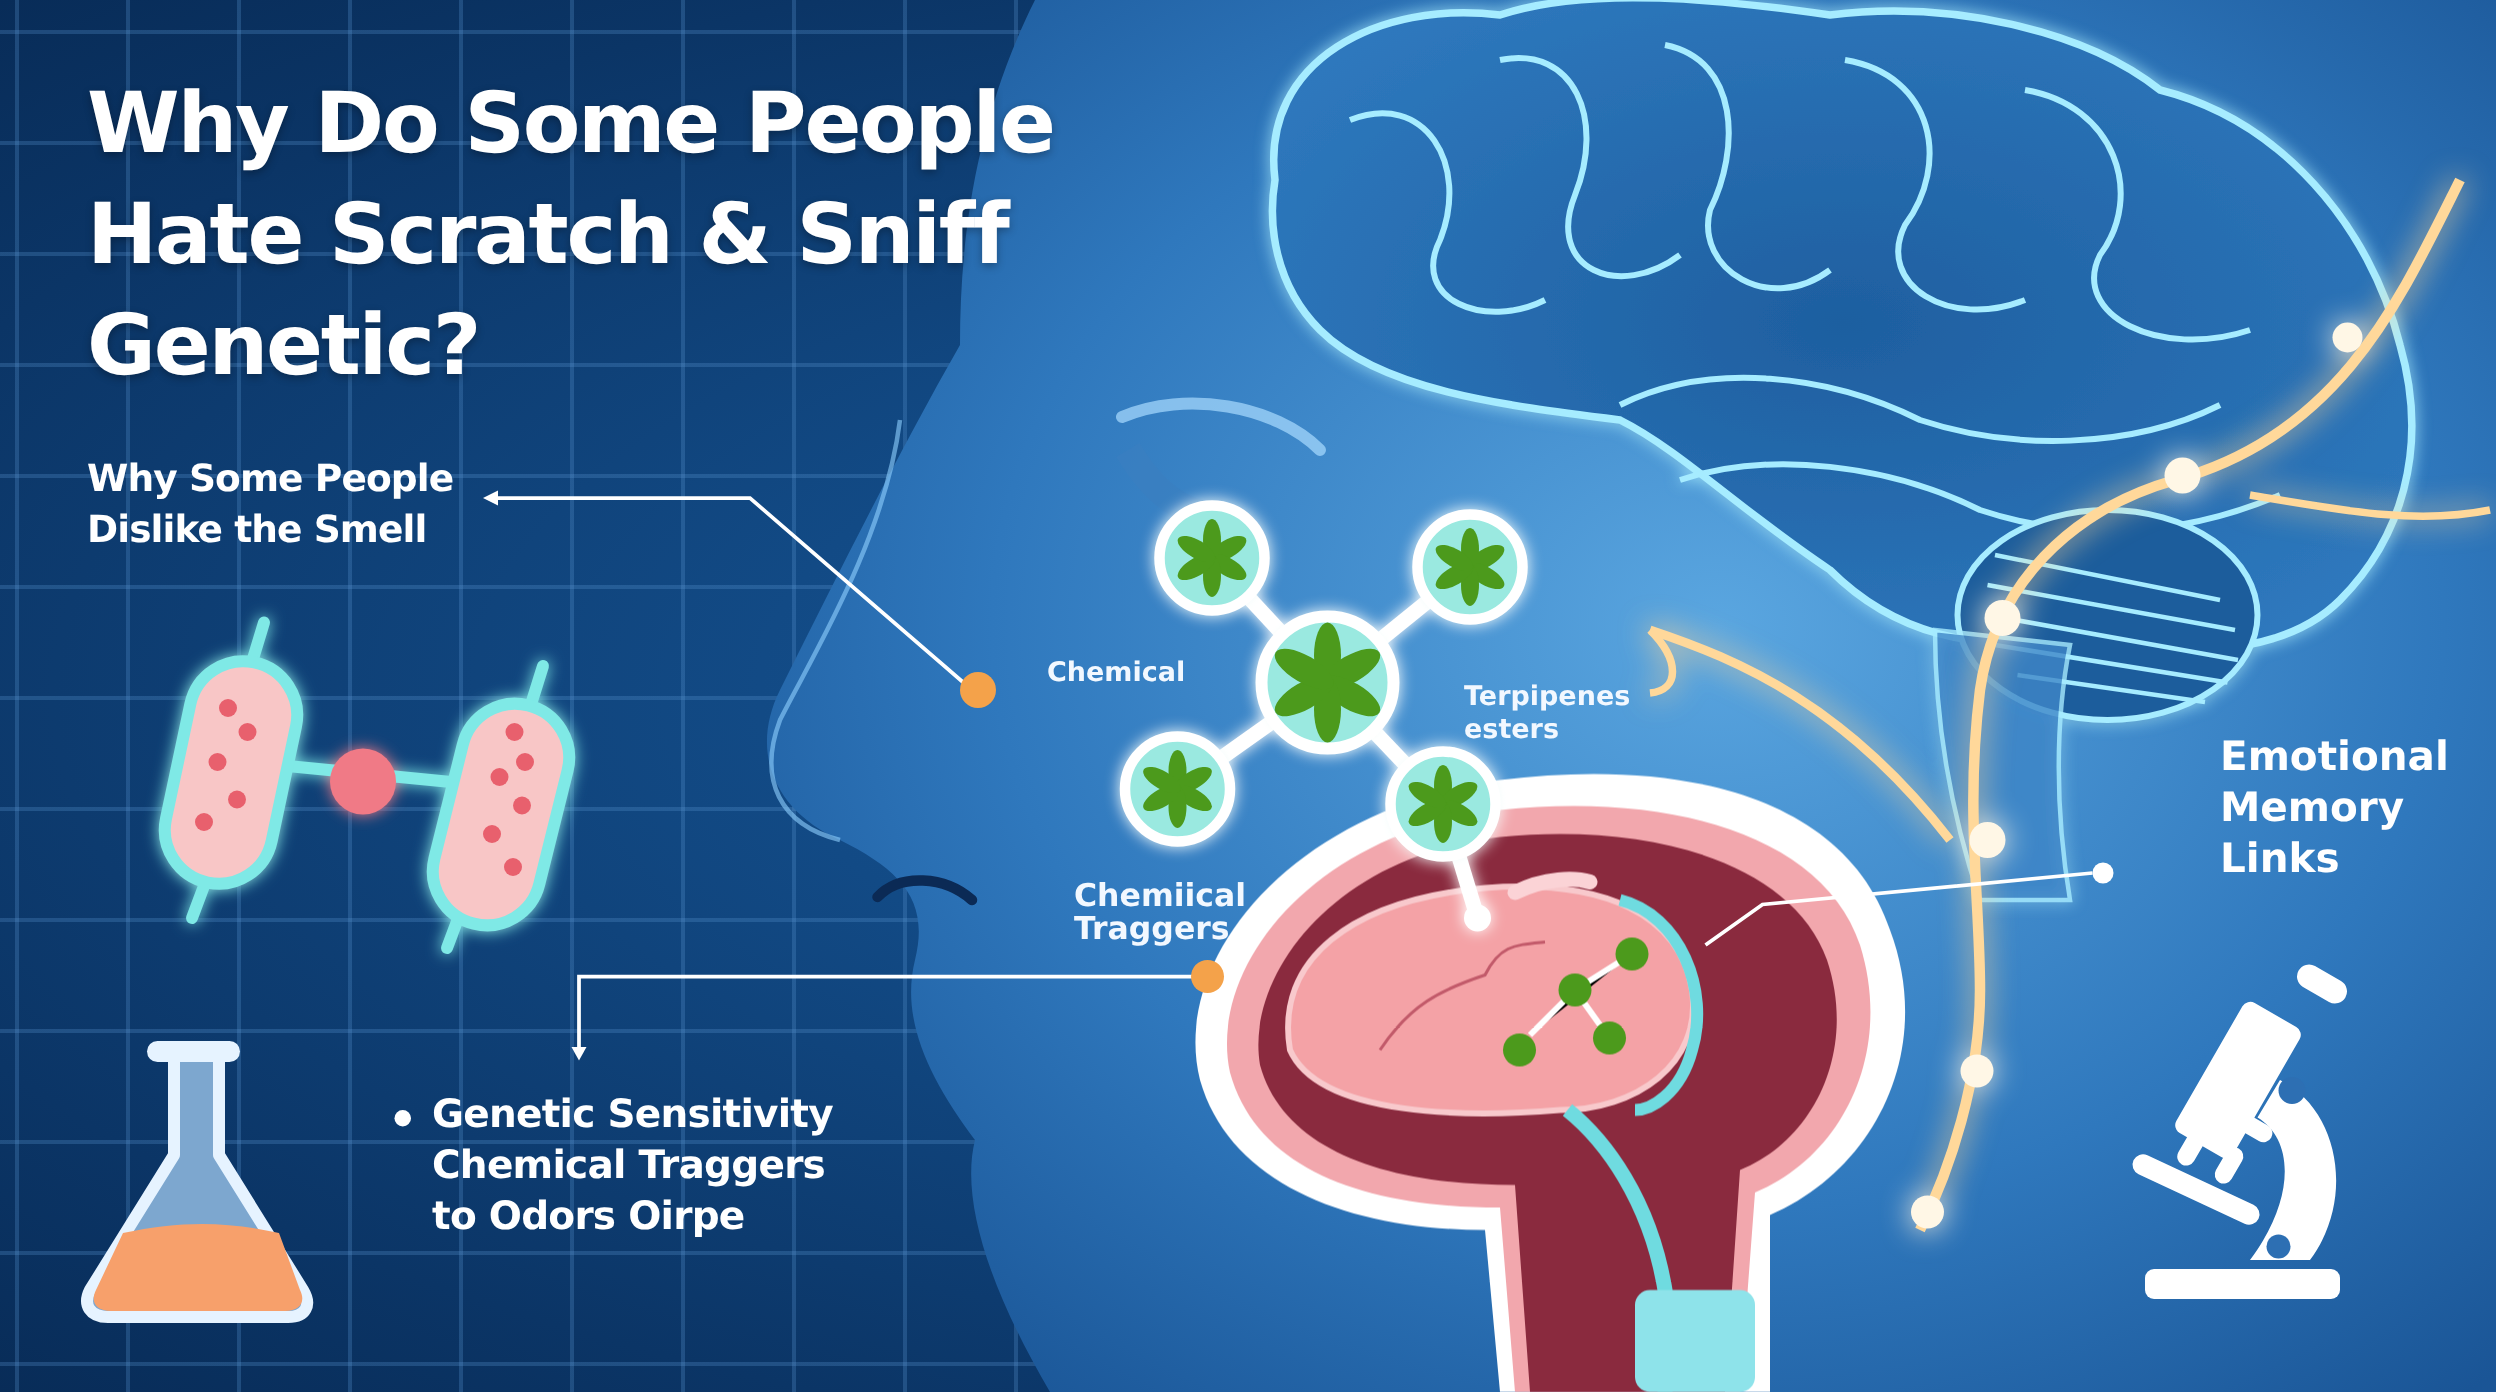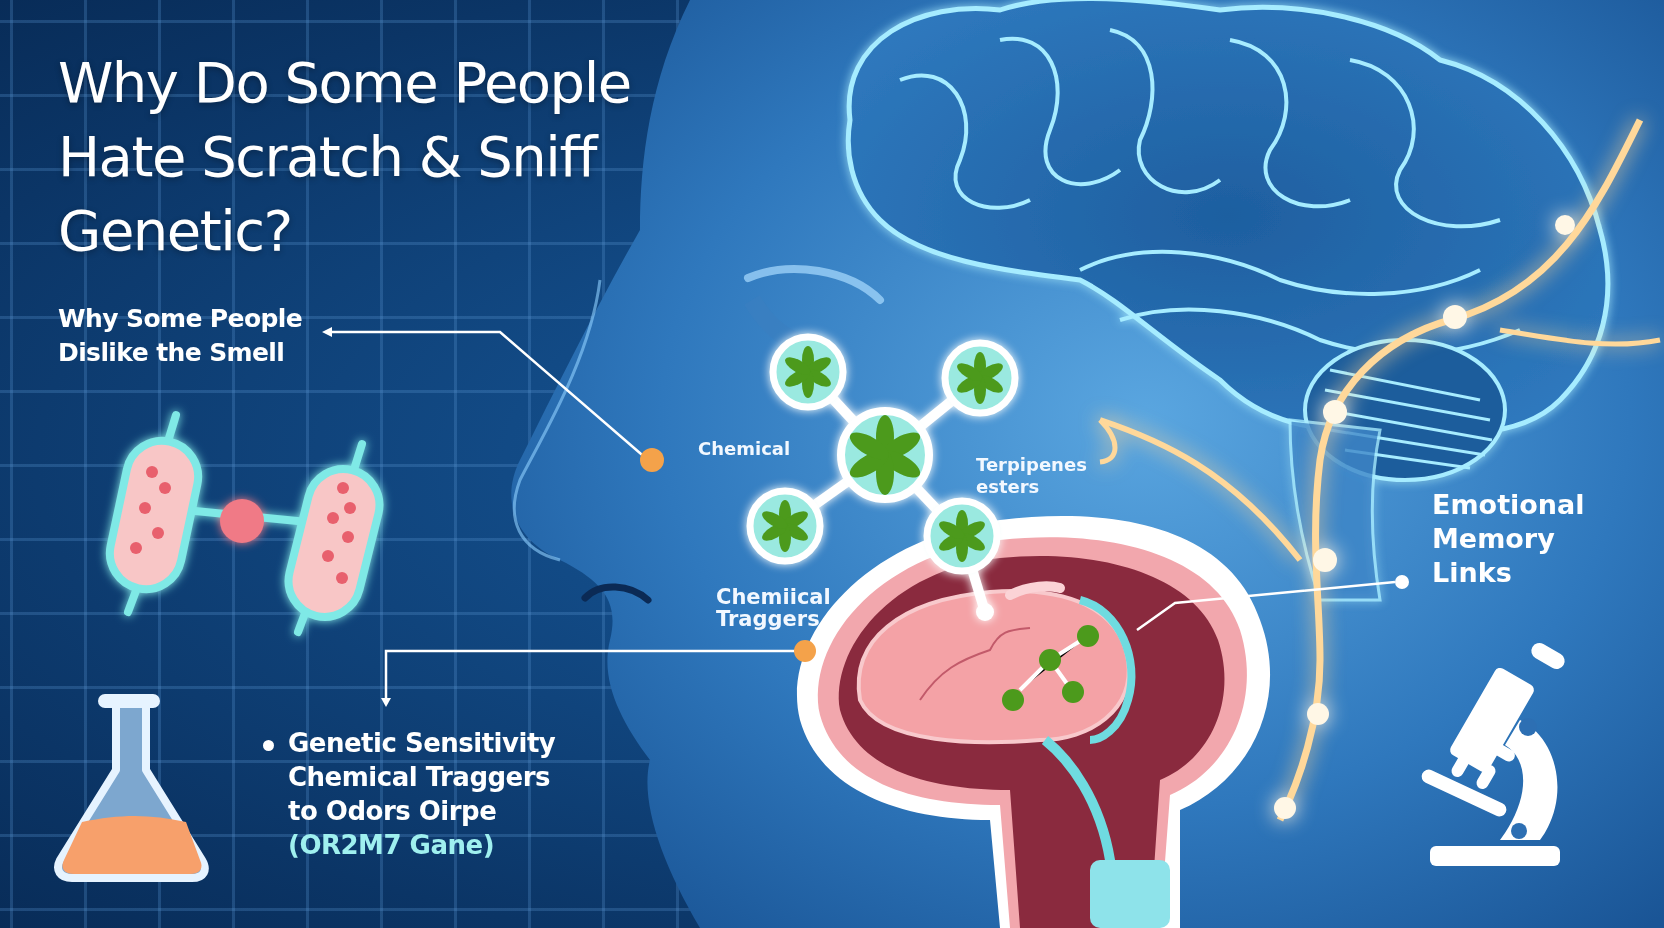--- a/index.html
+++ b/index.html
@@ -12,21 +12,21 @@
       position: absolute; left: 0; top: 0; width: 780px; height: 928px;
       background-image:
         linear-gradient(to right, rgba(90,150,210,0.28) 3px, transparent 3px),
         linear-gradient(to bottom, rgba(90,150,210,0.28) 3px, transparent 3px);
       background-size: 74px 74px;
       background-position: 10px 20px;
     }
     svg.scene { position: absolute; left: 0; top: 0; }
     .title {
       position: absolute; left: 58px; top: 46px; width: 680px;
-      color: #ffffff; font-weight: normal; font-size: 56px; line-height: 74px;
+      color: #ffffff; font-weight: bold; font-size: 56px; line-height: 74px;
       letter-spacing: -1.5px; text-shadow: 0 2px 6px rgba(0,0,0,0.3);
     }
     .title span { display: block; }
     .subtitle {
       position: absolute; left: 58px; top: 302px;
       color: #ffffff; font-weight: bold; font-size: 25px; line-height: 34px; letter-spacing: -0.6px;
     }
     .subtitle span { display: block; }
     .label-small {
       position: absolute; color: #f2f8ff; font-size: 18px; line-height: 22px; font-weight: bold;
@@ -39,21 +39,21 @@
     .bullet-block span { display: block; }
     .bullet-dot {
       position: absolute; left: 263px; top: 740px; width: 11px; height: 11px;
       border-radius: 50%; background: #ffffff;
     }
     .cyan { color: #9ff0ef; }
     .emo {
       position: absolute; left: 1432px; top: 488px; color: #ffffff;
       font-weight: bold; font-size: 27px; line-height: 34px;
     }
-    .emo span { display: block; }
+    .emo span { display: block; margin-left: 48px; }
   </style>
 </head>
 <body>
 
 <div class="grid"></div>
 
 <svg class="scene" width="1664" height="928" viewBox="0 0 1664 928">
   <defs>
     <radialGradient id="headGrad" cx="0.55" cy="0.45" r="0.7">
       <stop offset="0" stop-color="#5aa6e0"></stop>
@@ -278,14 +278,13 @@
   <span>Emotional</span>
   <span>Memory</span>
   <span>Links</span>
 </div>
 
 <div class="bullet-dot"></div>
 <div class="bullet-block">
   <span>Genetic Sensitivity</span>
   <span>Chemical Traggers</span>
   <span>to Odors Oirpe</span>
-  <span class="cyan">(OR2M7 Gane)</span>
 </div>
 
 </body></html>

